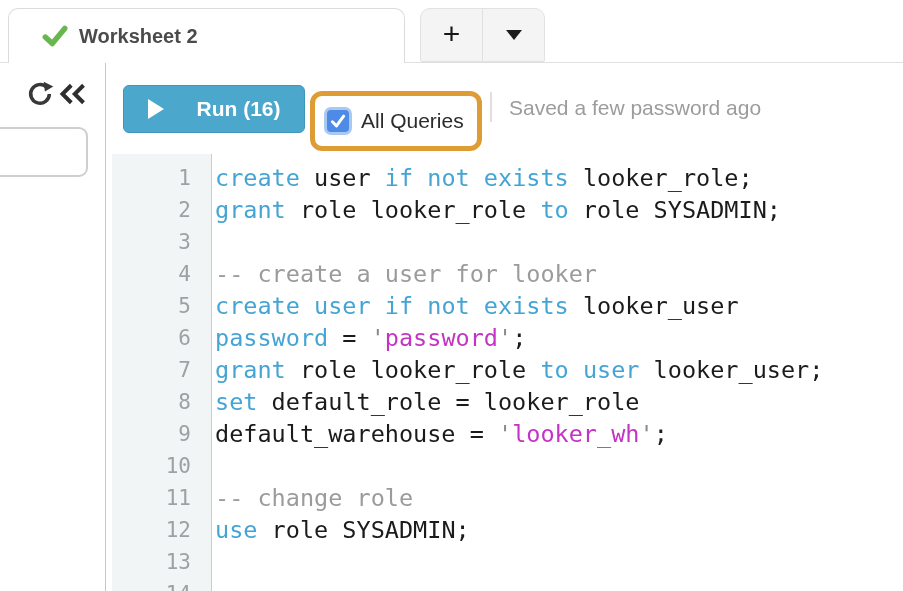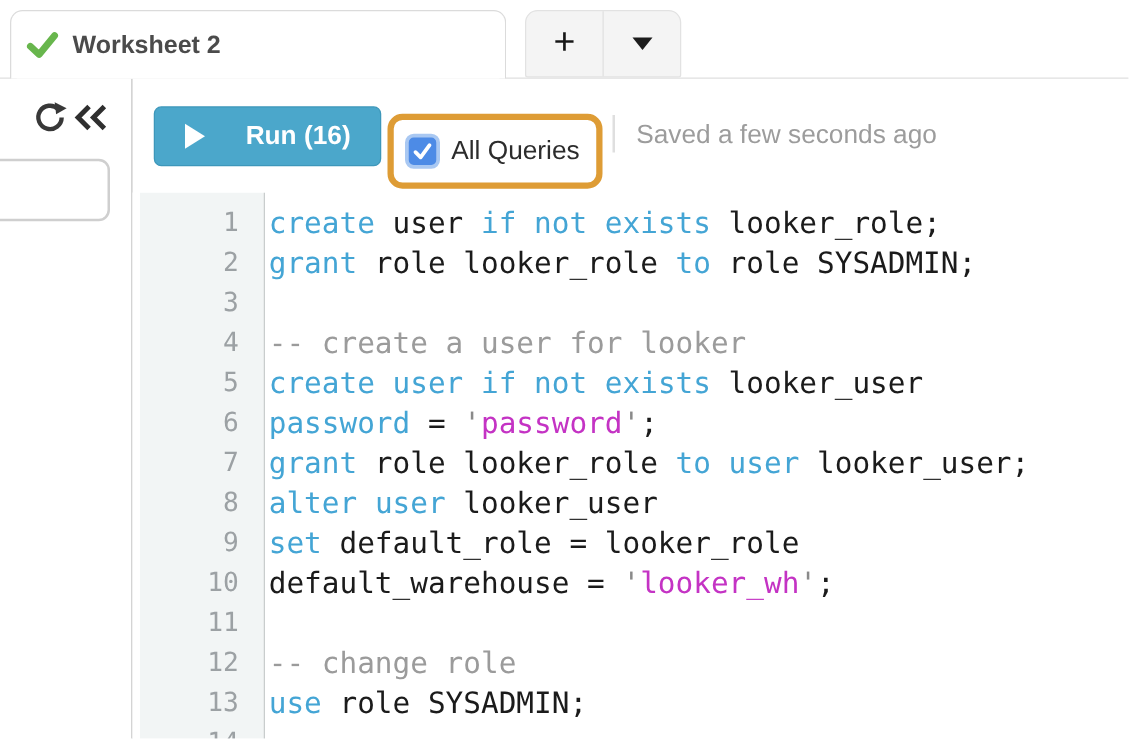--- a/index.html
+++ b/index.html
@@ -8,21 +8,21 @@
     position:relative; width:903px; height:591px; overflow:hidden;
     background:#ffffff; font-family:"Liberation Sans", sans-serif;
   }
 
   
   .tabbar-line { position:absolute; left:0; top:62px; width:903px; height:1px; background:#E0E0E0; z-index:1; }
   .tab-active {
     position:absolute; left:8px; top:8px; width:397px; height:55px;
     background:#ffffff; border:1px solid #DBDBDB; border-bottom:none;
     border-radius:10px 10px 0 0; z-index:3;
-    display:flex; align-items:center; gap:11px; padding-left:12px; cursor:pointer;
+    display:flex; align-items:center; gap:11px; padding-left:33px; cursor:pointer;
   }
   .tab-label { font-size:20px; font-weight:bold; color:#4B4B4B; }
   .tab-group {
     position:absolute; left:420px; top:8px; width:125px; height:54px;
     background:#F4F4F4; border:1px solid #E2E2E2; border-radius:10px 10px 2px 2px;
     display:flex; z-index:2;
   }
   .tg-btn { flex:1; display:flex; align-items:center; justify-content:center; background:none; border:none; cursor:pointer; }
   .plus-glyph { font-size:30px; font-weight:400; color:#161616; line-height:1; padding-bottom:3px; }
   .tg-divider { width:1px; background:#E0E0E0; }
@@ -135,21 +135,21 @@
       <span style="display:flex;">
         <svg width="18" height="18" viewBox="0 0 24 24">
           <polyline points="4.5,13 10,18.5 19.5,5.5" fill="none" stroke="#ffffff" stroke-width="4" stroke-linecap="round" stroke-linejoin="round"></polyline>
         </svg>
       </span>
     </span>
     <span class="aq-label">All Queries</span>
   </div>
 
   <div class="t-divider"></div>
-  <span class="saved-status">Saved a few seconds ago</span>
+  <span class="saved-status">Saved a few password ago</span>
 
   <div class="editor">
     <div class="gutter">
         <div class="gutter-num">1</div>
         <div class="gutter-num">2</div>
         <div class="gutter-num">3</div>
         <div class="gutter-num">4</div>
         <div class="gutter-num">5</div>
         <div class="gutter-num">6</div>
         <div class="gutter-num">7</div>
@@ -162,21 +162,20 @@
         <div class="gutter-num">14</div>
       </div>
     <div class="code-area">
         <div class="code-line"><span class="tok-kw">create</span><span class="tok-df"> user </span><span class="tok-kw">if</span><span class="tok-df"> </span><span class="tok-kw">not</span><span class="tok-df"> </span><span class="tok-kw">exists</span><span class="tok-df"> looker_role;</span></div>
         <div class="code-line"><span class="tok-kw">grant</span><span class="tok-df"> role looker_role </span><span class="tok-kw">to</span><span class="tok-df"> role SYSADMIN;</span></div>
         <div class="code-line"></div>
         <div class="code-line"><span class="tok-cm">-- create a user for looker</span></div>
         <div class="code-line"><span class="tok-kw">create</span><span class="tok-df"> </span><span class="tok-kw">user</span><span class="tok-df"> </span><span class="tok-kw">if</span><span class="tok-df"> </span><span class="tok-kw">not</span><span class="tok-df"> </span><span class="tok-kw">exists</span><span class="tok-df"> looker_user</span></div>
         <div class="code-line"><span class="tok-kw">password</span><span class="tok-df"> = </span><span class="tok-q">'</span><span class="tok-str">password</span><span class="tok-q">'</span><span class="tok-df">;</span></div>
         <div class="code-line"><span class="tok-kw">grant</span><span class="tok-df"> role looker_role </span><span class="tok-kw">to</span><span class="tok-df"> </span><span class="tok-kw">user</span><span class="tok-df"> looker_user;</span></div>
-        <div class="code-line"><span class="tok-kw">alter</span><span class="tok-df"> </span><span class="tok-kw">user</span><span class="tok-df"> looker_user</span></div>
         <div class="code-line"><span class="tok-kw">set</span><span class="tok-df"> default_role = looker_role</span></div>
         <div class="code-line"><span class="tok-df">default_warehouse = </span><span class="tok-q">'</span><span class="tok-str">looker_wh</span><span class="tok-q">'</span><span class="tok-df">;</span></div>
         <div class="code-line"></div>
         <div class="code-line"><span class="tok-cm">-- change role</span></div>
         <div class="code-line"><span class="tok-kw">use</span><span class="tok-df"> role SYSADMIN;</span></div>
         <div class="code-line"></div>
       </div>
   </div>
 
 </div>

